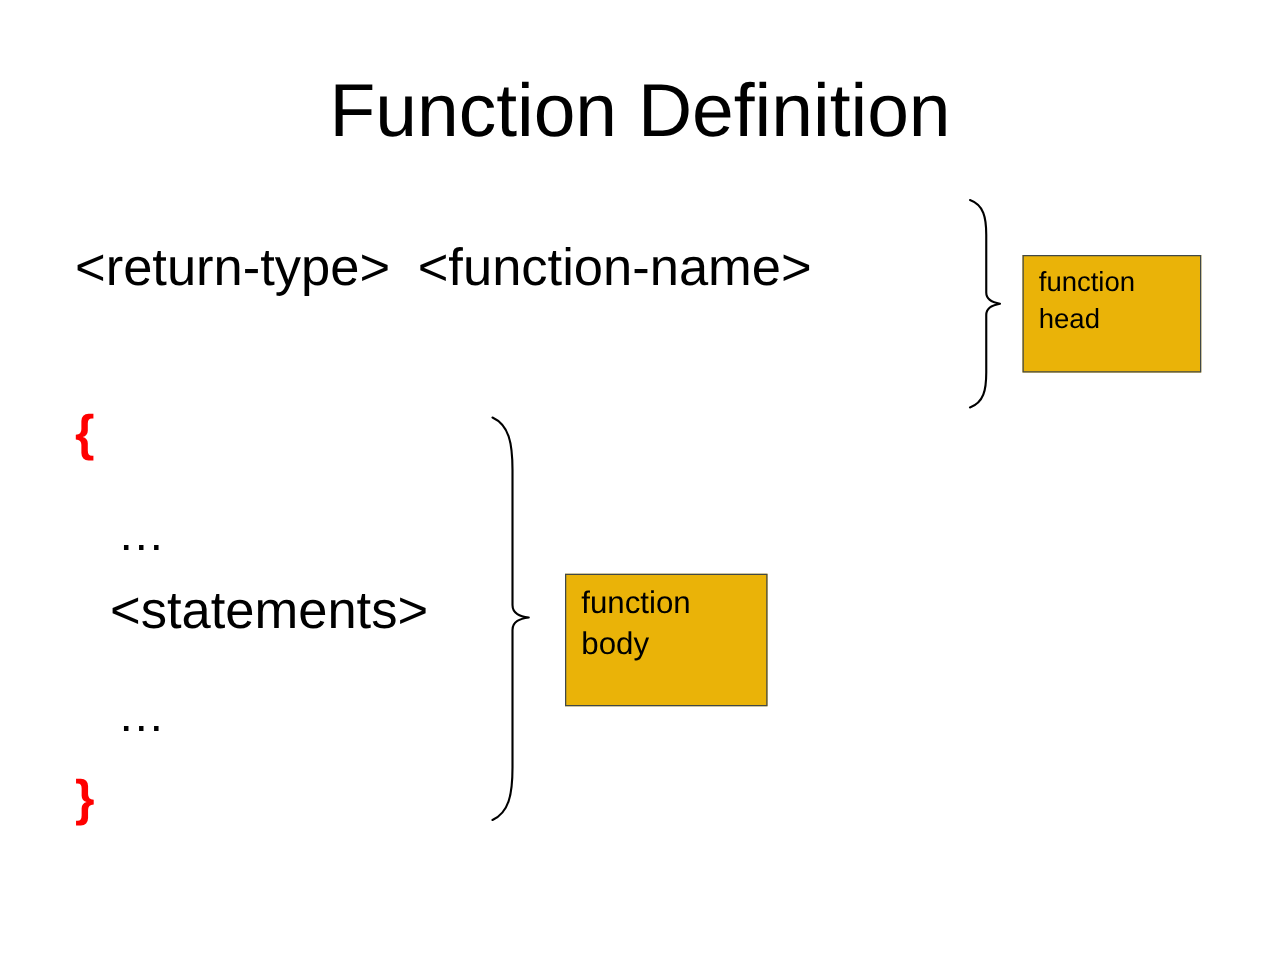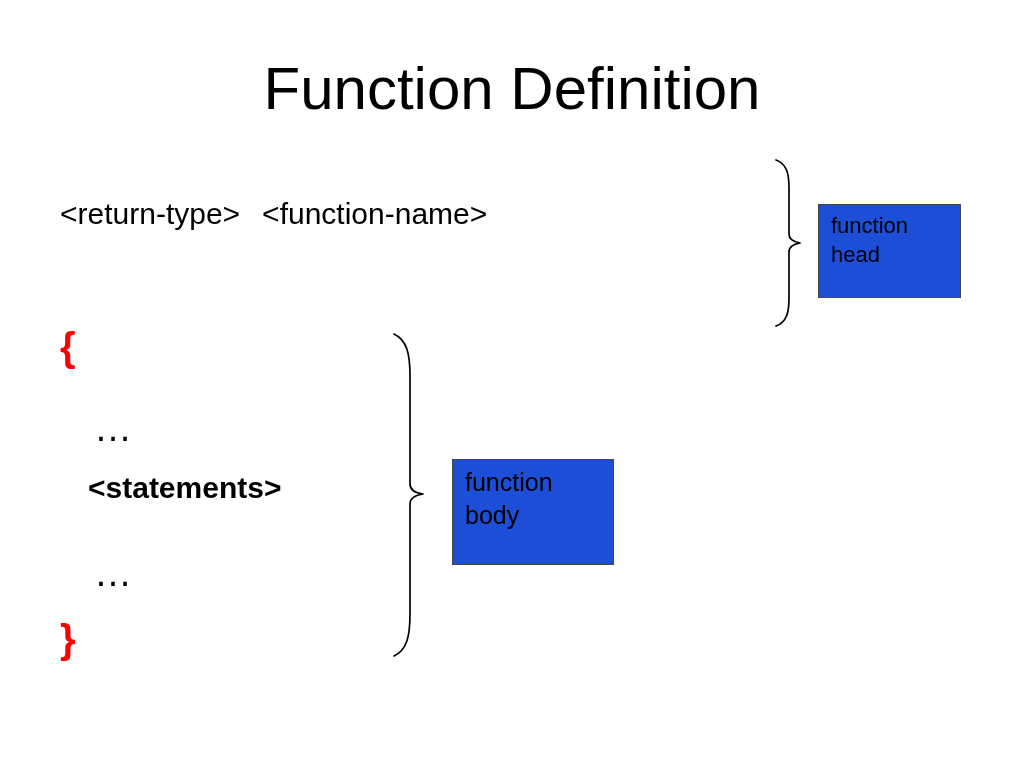--- a/index.html
+++ b/index.html
@@ -35,21 +35,21 @@
     line-height: 66px;
     font-weight: normal;
     letter-spacing: 0px;
     color: #000000;
     white-space: nowrap;
   }
 
   
   .code-line {
     position: absolute;
-    font-size: 30px;
+    font-size: 42px;
     line-height: 44px;
     white-space: nowrap;
     color: #000000;
   }
   .red {
     color: #ff0000;
     font-weight: bold;
   }
   .brace-red {
     position: absolute;
@@ -64,31 +64,31 @@
     font-size: 38px;
     line-height: 44px;
     color: #000000;
     white-space: nowrap;
   }
 
   #line-signature { left: 60px;  top: 192px; }
   #line-params    { left: 366px; top: 258px; }
   #brace-open     { left: 60px;  top: 325px; }
   #line-dots-1    { left: 94px;  top: 406px; }
-  #line-statements{ left: 88px;  top: 466px; font-weight: bold; }
+  #line-statements{ left: 88px;  top: 466px; }
   #line-dots-2    { left: 94px;  top: 551px; }
   #brace-close    { left: 60px;  top: 617px; }
 
   .gap { display: inline-block; width: 22px; }
   .gap-sm { display: inline-block; width: 10px; }
 
   
   .callout-box {
     position: absolute;
-    background: #1d4ed8;
+    background: #eab308;
     border: 1px solid #404848;
     box-sizing: border-box;
     color: #000000;
     padding: 6px 10px 6px 12px;
   }
   .callout-box .callout-text {
     display: block;
     white-space: pre-line;
   }
 

